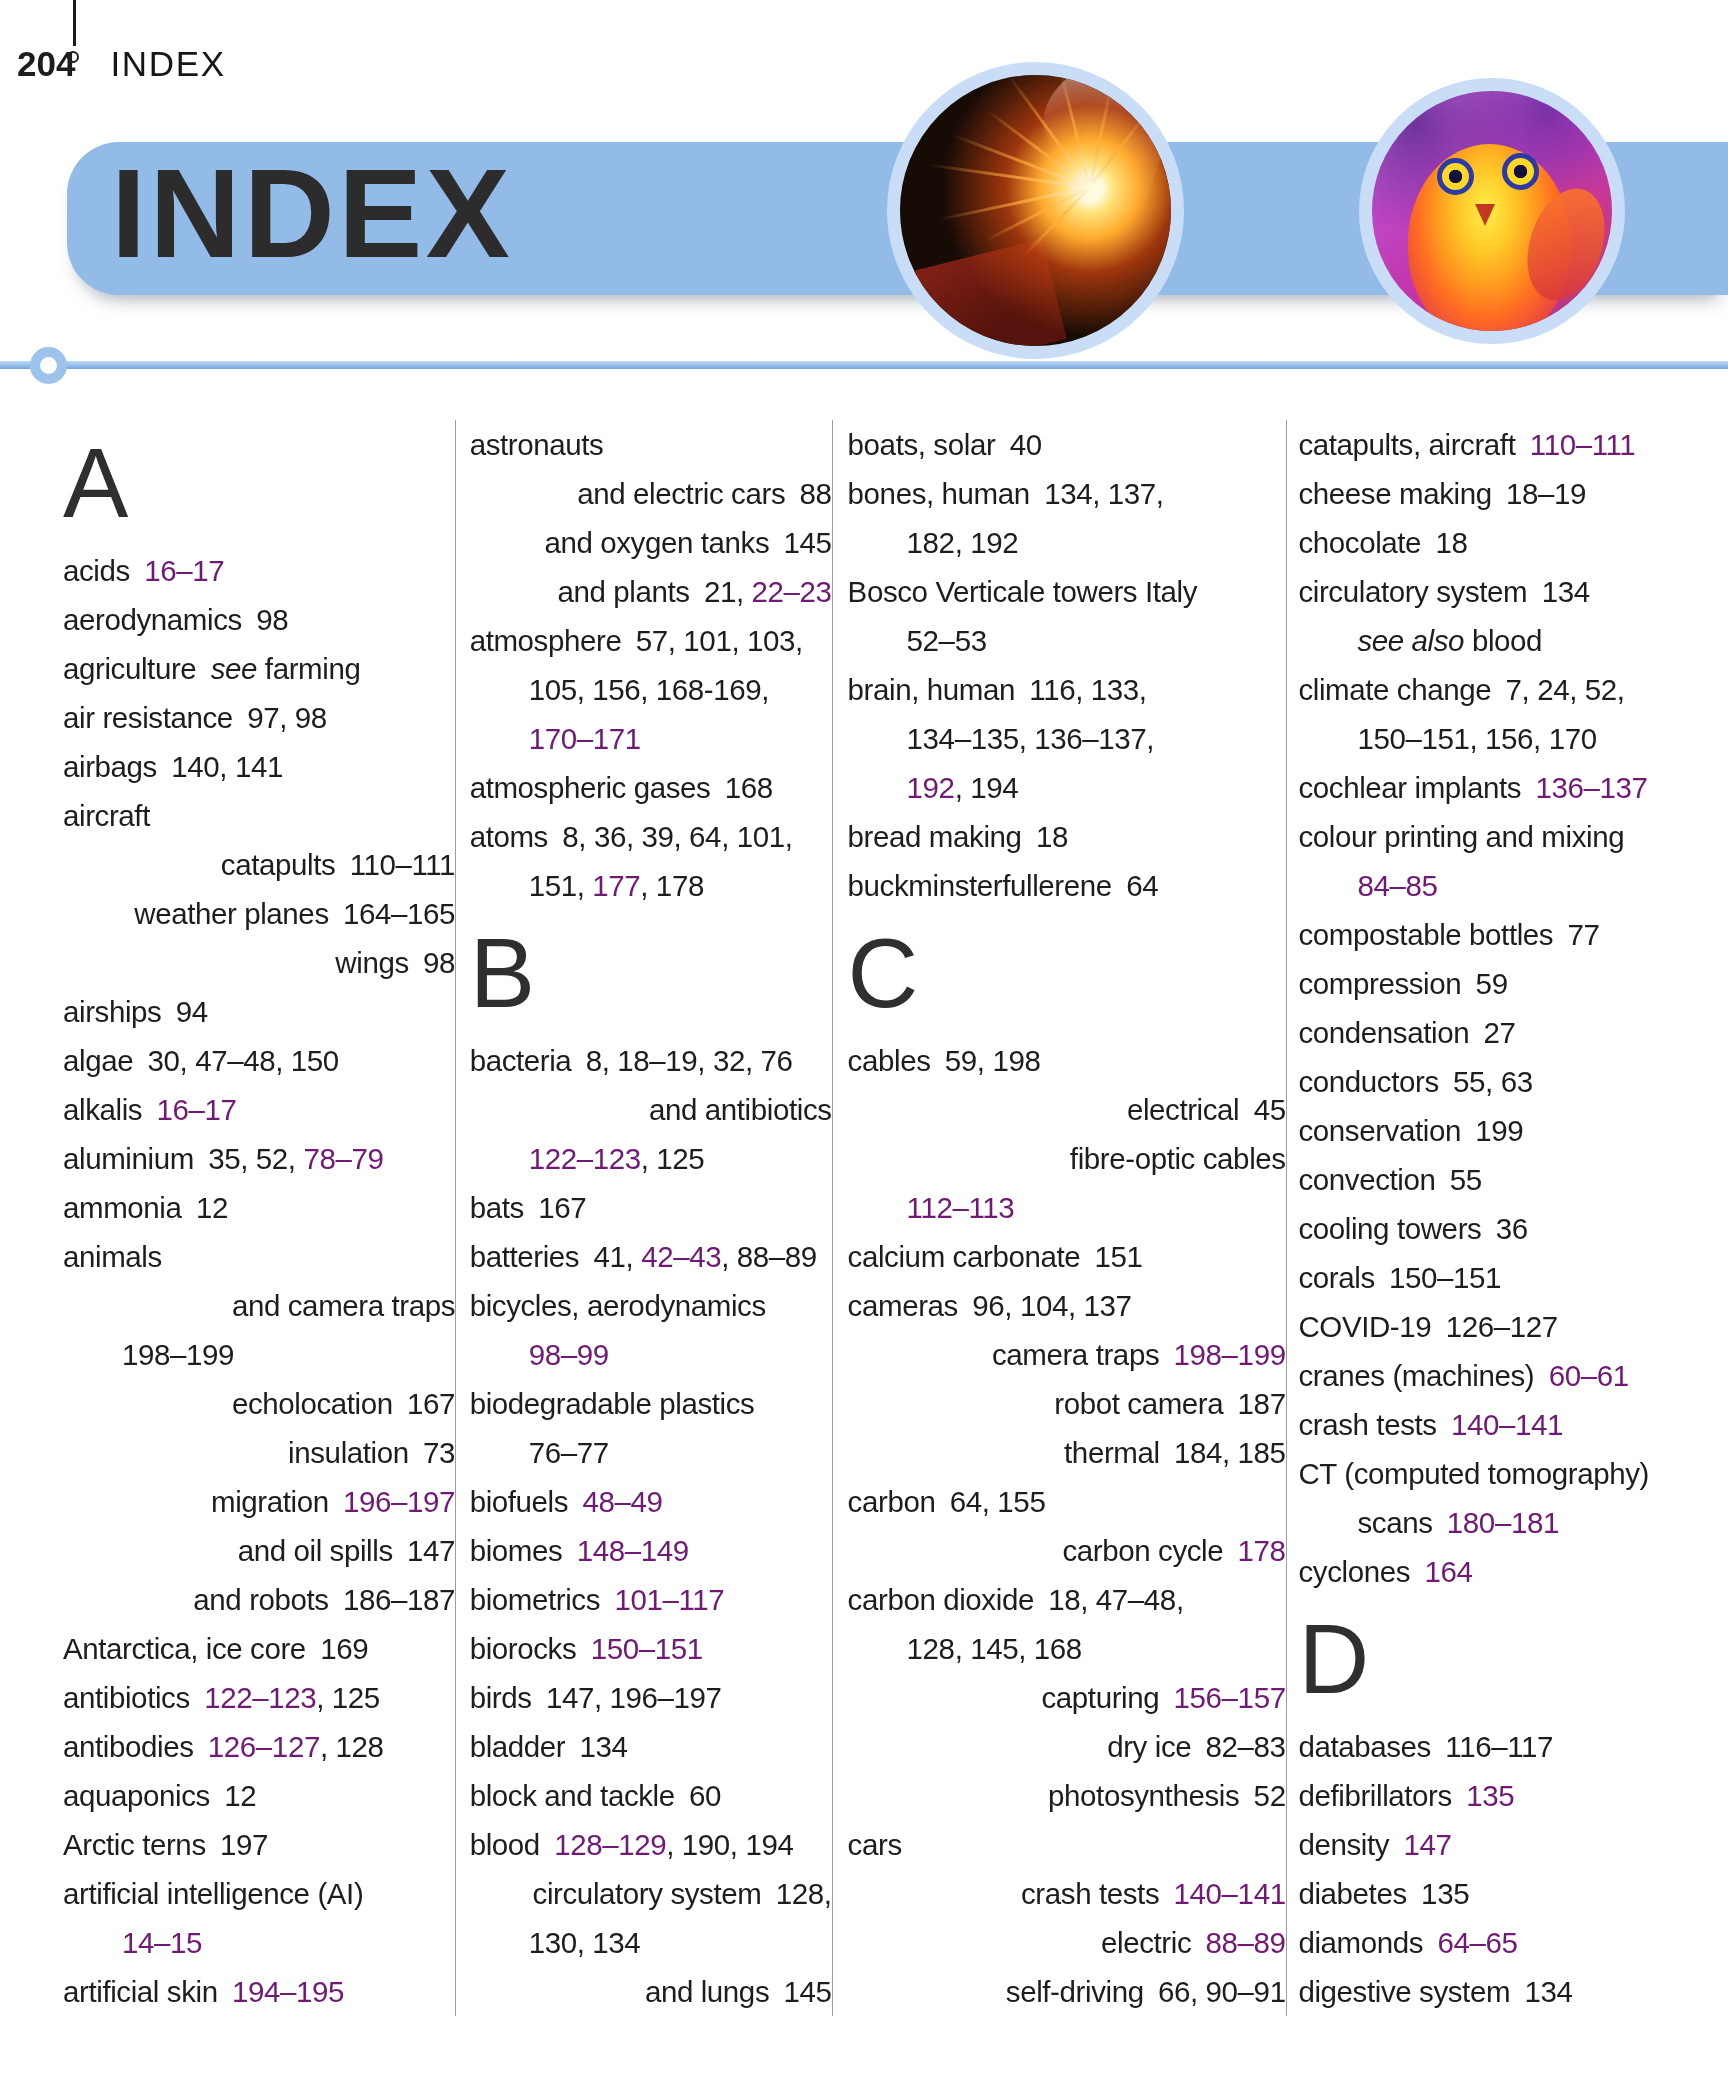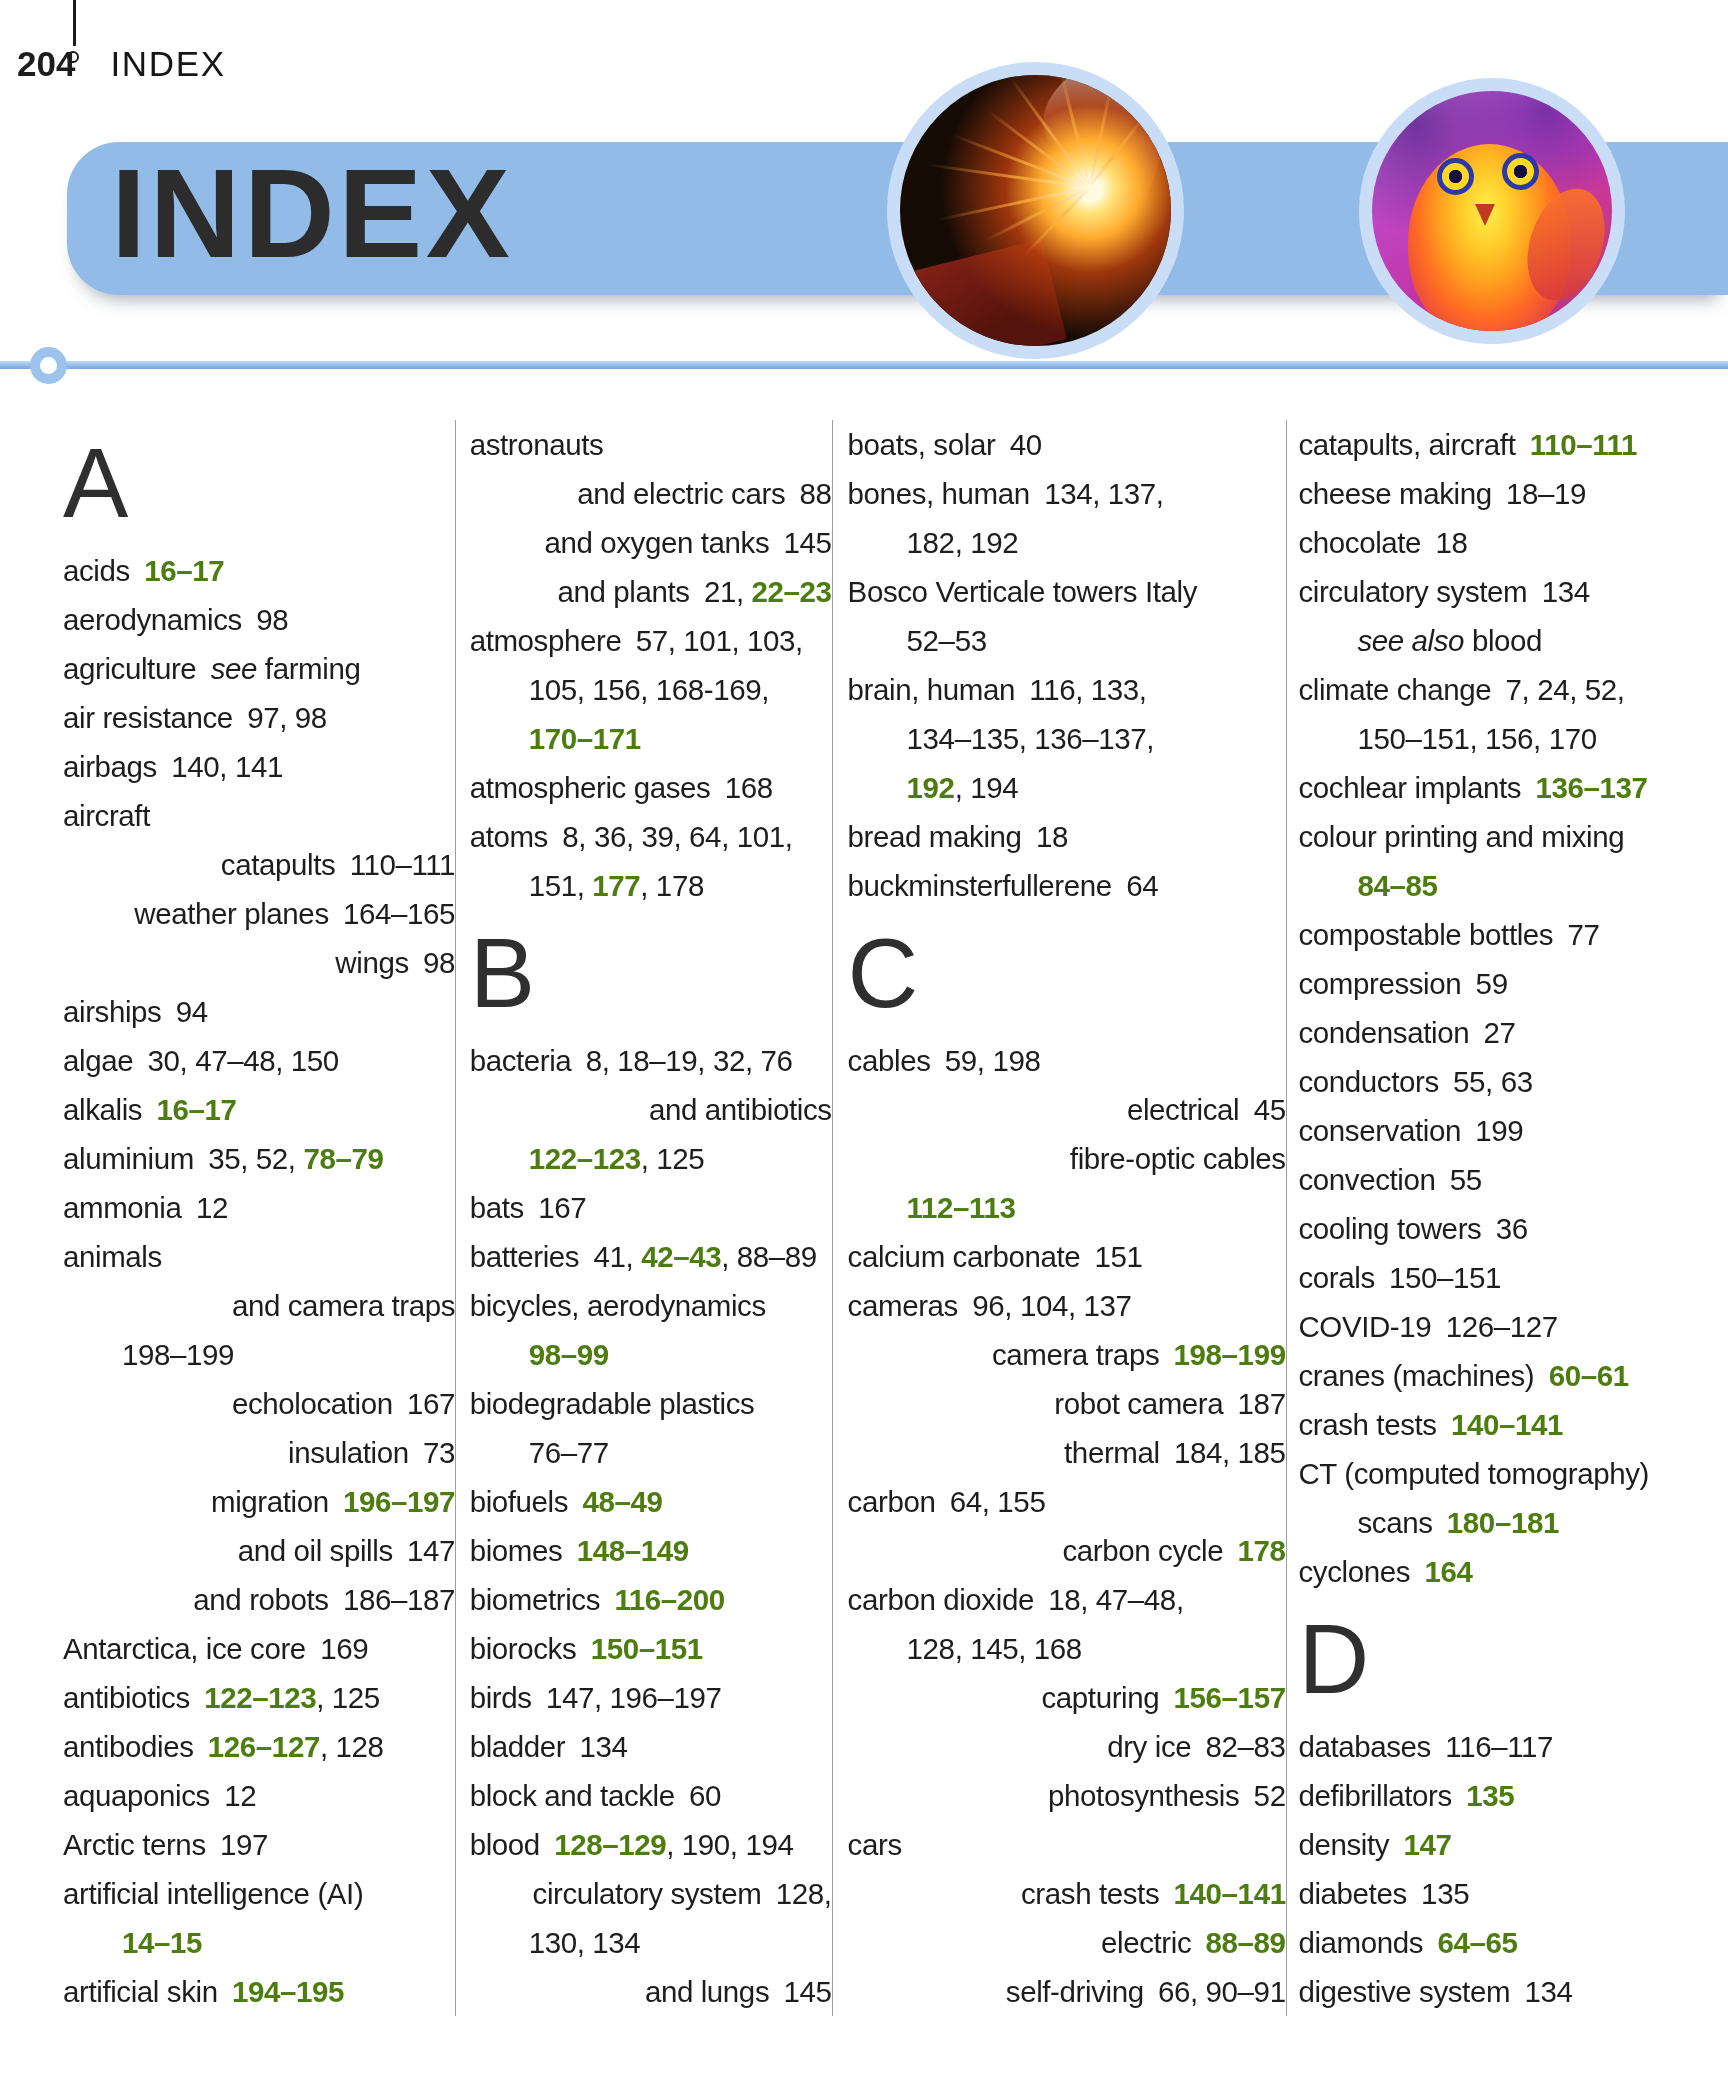--- a/index.html
+++ b/index.html
@@ -78,21 +78,21 @@
   .col:nth-child(1){ width:411px; }
   .col:nth-child(2){ width:393px; padding-left:13.5px; }
   .col:nth-child(3){ width:474px; padding-left:15px; }
   .col:nth-child(4){ width:439px; padding-left:11.8px; }
   .col:not(:last-child){ border-right:1.7px solid #9c9c9c; }
 
   .line { font-size:29.5px; line-height:49px; letter-spacing:-0.4px; white-space:nowrap; color:#1d1d1d; }
   .ind1 { padding-left:29.5px;text-align:right; }
   .ind2 { padding-left:59px; }
   .sec  { font-size:98px; line-height:126px; font-weight:400; color:#2f2f2f; }
-  .b { font-weight:bold; color:#4d7c0f; }
+  .b { font-weight:normal; color:#701a75; }
   .i { font-style:italic; }
 </style>
 </head>
 <body>
 
 <div class="trim-line"></div>
 <div class="trim-ring"></div>
 <div class="pagehead">
   <span class="num">204</span>
   <span class="ttl">INDEX</span>
@@ -180,21 +180,21 @@
       <div class="line ind1"><span class="n">and antibiotics</span></div>
       <div class="line ind2"><span class="b">122–123</span><span class="n">, 125</span></div>
       <div class="line ind0"><span class="n">bats 167</span></div>
       <div class="line ind0"><span class="n">batteries 41, </span><span class="b">42–43</span><span class="n">, 88–89</span></div>
       <div class="line ind0"><span class="n">bicycles, aerodynamics</span></div>
       <div class="line ind2"><span class="b">98–99</span></div>
       <div class="line ind0"><span class="n">biodegradable plastics</span></div>
       <div class="line ind2"><span class="n">76–77</span></div>
       <div class="line ind0"><span class="n">biofuels </span><span class="b">48–49</span></div>
       <div class="line ind0"><span class="n">biomes </span><span class="b">148–149</span></div>
-      <div class="line ind0"><span class="n">biometrics </span><span class="b">116–200</span></div>
+      <div class="line ind0"><span class="n">biometrics </span><span class="b">101–117</span></div>
       <div class="line ind0"><span class="n">biorocks </span><span class="b">150–151</span></div>
       <div class="line ind0"><span class="n">birds 147, 196–197</span></div>
       <div class="line ind0"><span class="n">bladder 134</span></div>
       <div class="line ind0"><span class="n">block and tackle 60</span></div>
       <div class="line ind0"><span class="n">blood </span><span class="b">128–129</span><span class="n">, 190, 194</span></div>
       <div class="line ind1"><span class="n">circulatory system 128,</span></div>
       <div class="line ind2"><span class="n">130, 134</span></div>
       <div class="line ind1"><span class="n">and lungs 145</span></div>
     </div>
     <div class="col">

